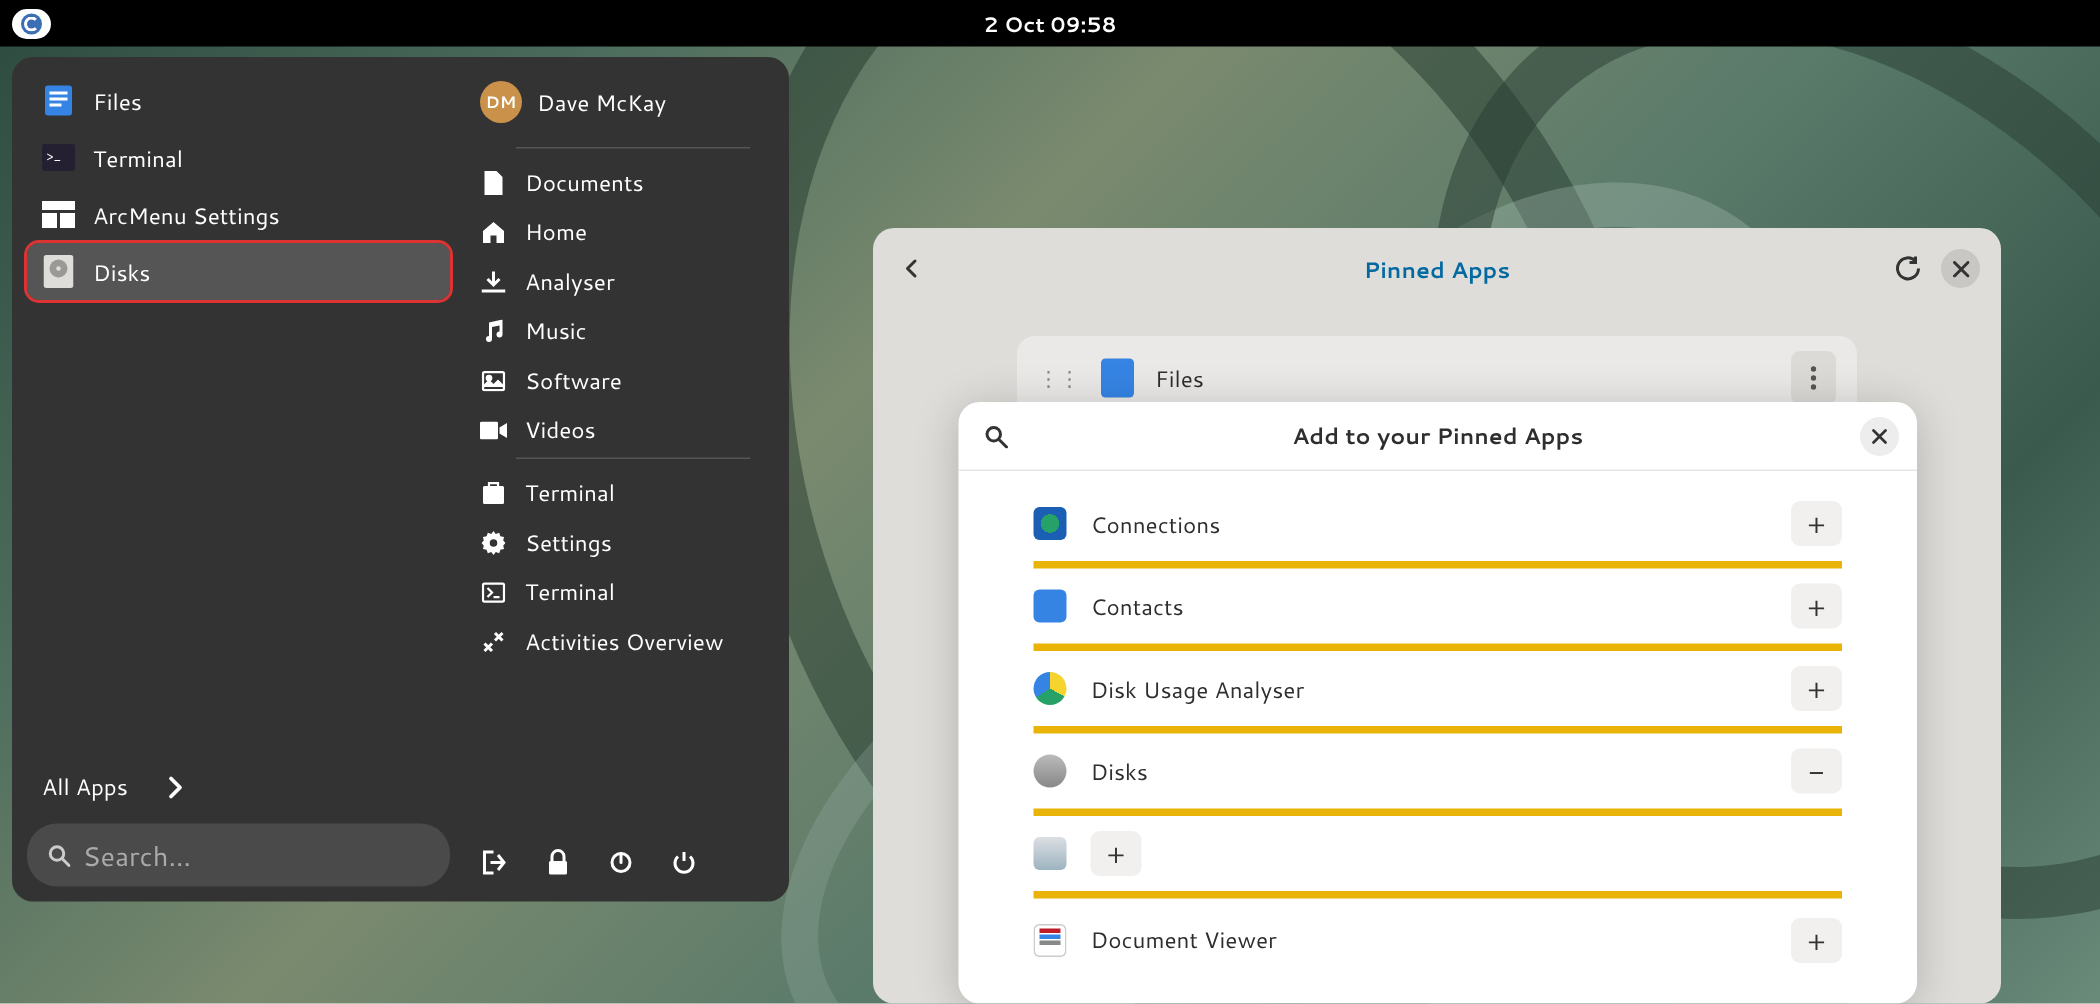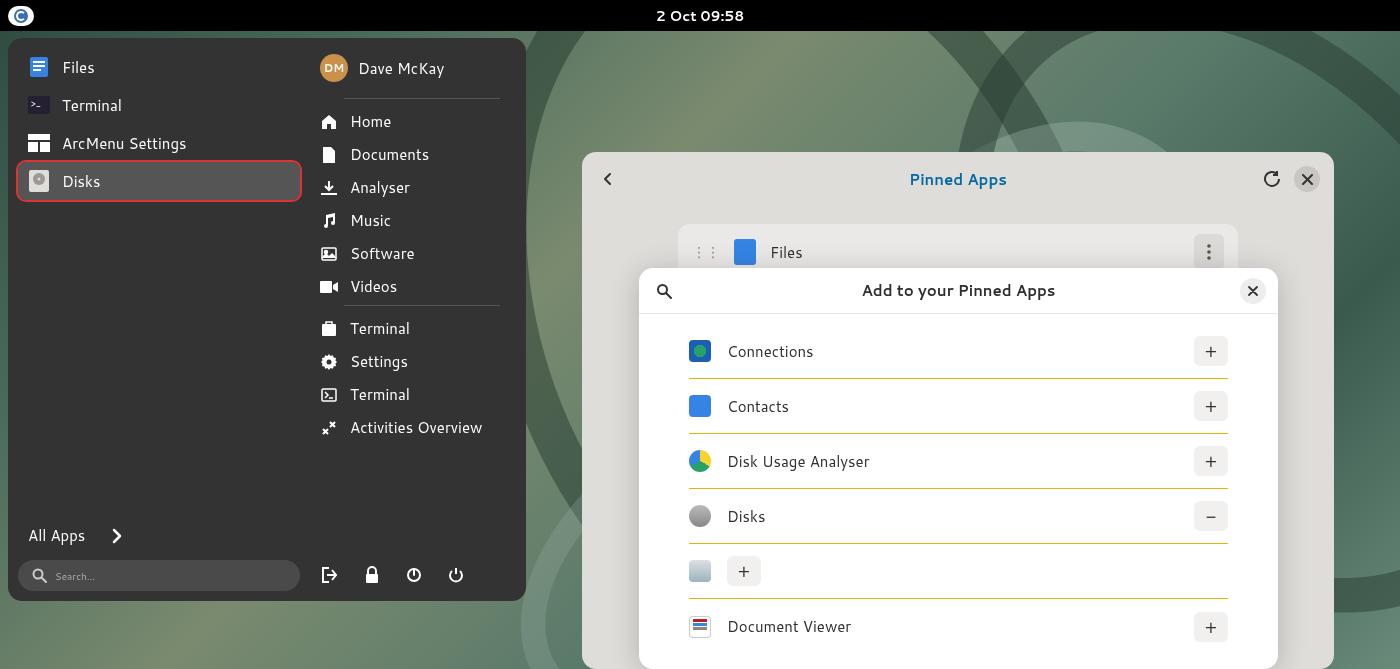--- a/index.html
+++ b/index.html
@@ -25,21 +25,21 @@
     .arc-left { width: 302px; padding: 10px; display: flex; flex-direction: column; }
     .arc-right { flex: 1; padding: 10px 16px 10px 6px; display: flex; flex-direction: column; }
 
     .pinned-item { display: flex; align-items: center; gap: 12px; padding: 8px 10px; border-radius: 8px; font-size: 15px; cursor: pointer; }
     .pinned-item.hl { background: #555555; outline: 2px solid #d33; outline-offset: 0; }
     .pin-icon { width: 22px; height: 22px; display: flex; align-items: center; justify-content: center; flex-shrink: 0; }
 
     .allapps { margin-top: auto; display: flex; align-items: center; gap: 24px; padding: 10px; font-size: 15px; font-weight: 500; cursor: pointer; }
     
     .search-box { display: flex; align-items: center; gap: 8px; background: #4a4a4a; border-radius: 20px; padding: 8px 14px; margin-top: 4px; }
-    .search-box input { background: transparent; border: none; outline: none; color: #fff; font-size: 10px; flex: 1; }
+    .search-box input { background: transparent; border: none; outline: none; color: #fff; font-size: 18px; flex: 1; }
     .search-box input::placeholder { color: #aaa; }
 
     .user-row { display: flex; align-items: center; gap: 10px; padding: 6px 4px 14px; }
     .avatar { width: 28px; height: 28px; border-radius: 50%; background: #c9914a; color: #fff; font-size: 11px; font-weight: 600; display: flex; align-items: center; justify-content: center; }
     .user-name { font-size: 15px; }
     
     .sep { height: 1px; background: #555; margin: 2px 10px 6px 28px; }
 
     .dir-item, .sys-item { display: flex; align-items: center; gap: 12px; padding: 6px 4px; font-size: 15px; cursor: pointer; }
     .ri-icon { width: 18px; height: 18px; display: flex; align-items: center; justify-content: center; flex-shrink: 0; }
@@ -61,21 +61,21 @@
     .pw-card-label { font-size: 15px; font-weight: 500; color: #2e2e2e; flex: 1; }
     .pw-card-menu { width: 30px; height: 36px; background: #dcdad7; border-radius: 6px; display: flex; align-items: center; justify-content: center; cursor: pointer; }
 
     
     .dialog { position: absolute; left: 639px; top: 268px; width: 639px; height: 401px; background: #fff; border-radius: 14px; z-index: 30; box-shadow: 0 4px 30px rgba(0,0,0,0.2); overflow: hidden; display: flex; flex-direction: column; }
     .dlg-header { height: 46px; display: flex; align-items: center; padding: 0 14px; border-bottom: 1px solid #e6e6e6; position: relative; }
     .dlg-search { width: 22px; height: 22px; cursor: pointer; display: flex; align-items: center; justify-content: center; }
     .dlg-title { position: absolute; left: 50%; transform: translateX(-50%); font-weight: 700; font-size: 15px; color: #2e2e2e; }
     .dlg-close { position: absolute; right: 12px; width: 26px; height: 26px; border-radius: 50%; background: #ededed; cursor: pointer; display: flex; align-items: center; justify-content: center; }
     .dlg-body { flex: 1; overflow-y: auto; padding: 0 50px; }
-    .app-row { display: flex; align-items: center; gap: 16px; height: 55px; border-bottom: 1px solid #eab308; }
+    .app-row { display: flex; align-items: center; gap: 16px; height: 55px; border-bottom: 5px solid #eab308; }
     .app-row:last-child { border-bottom: none; }
     .app-icon { width: 22px; height: 22px; border-radius: 4px; flex-shrink: 0; }
     .app-label { flex: 1; font-size: 15px; color: #2e2e2e; }
     .app-action { width: 34px; height: 30px; background: #f1f0ee; border-radius: 6px; display: flex; align-items: center; justify-content: center; cursor: pointer; font-size: 18px; font-weight: 400; color: #333; }
     .ic-conn { background: radial-gradient(circle, #26a269 40%, #1a5fb4 40%); }
     .ic-cont { background: #3584e4; }
     .ic-disk { background: conic-gradient(#f6d32d 0 33%, #26a269 33% 66%, #3584e4 66%); border-radius: 50%; }
     .ic-disks { background: linear-gradient(#bbb, #888); border-radius: 50%; }
     .ic-scan { background: linear-gradient(#dcdfe3, #9db4c0); }
     .ic-view { background: #fff; box-shadow: inset 0 0 0 1px #ccc; }
@@ -164,33 +164,33 @@
 
   <div class="arc-right">
     <div class="user-row">
       <div class="avatar">DM</div>
       <div class="user-name">Dave McKay</div>
     </div>
     <div class="sep"></div>
 
     <div class="dir-item">
       <span class="ri-icon">
-          <svg width="16" height="16" viewBox="0 0 16 16" fill="#fff">
-            <path d="M8 1 L15 7 v8 h-5 v-5 h-4 v5 H1 V7 Z"></path>
-          </svg>
-        </span>
-      <span>Home</span>
-    </div>
-    <div class="dir-item">
-      <span class="ri-icon">
           <svg width="14" height="16" viewBox="0 0 14 16" fill="#fff">
             <path d="M1 0 h8 l4 4 v12 H1 Z"></path>
           </svg>
         </span>
       <span>Documents</span>
+    </div>
+    <div class="dir-item">
+      <span class="ri-icon">
+          <svg width="16" height="16" viewBox="0 0 16 16" fill="#fff">
+            <path d="M8 1 L15 7 v8 h-5 v-5 h-4 v5 H1 V7 Z"></path>
+          </svg>
+        </span>
+      <span>Home</span>
     </div>
     <div class="dir-item">
       <span class="ri-icon">
           <svg width="16" height="16" viewBox="0 0 16 16" fill="#fff">
             <path d="M8 1 v8 M4 6 l4 4 l4 -4" stroke="#fff" stroke-width="2" fill="none"></path>
             <rect y="13" width="16" height="2"></rect>
           </svg>
         </span>
       <span>Analyser</span>
     </div>

